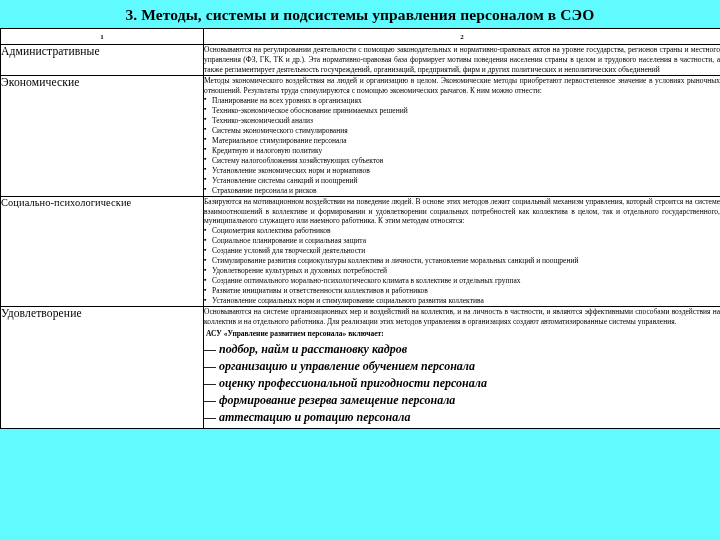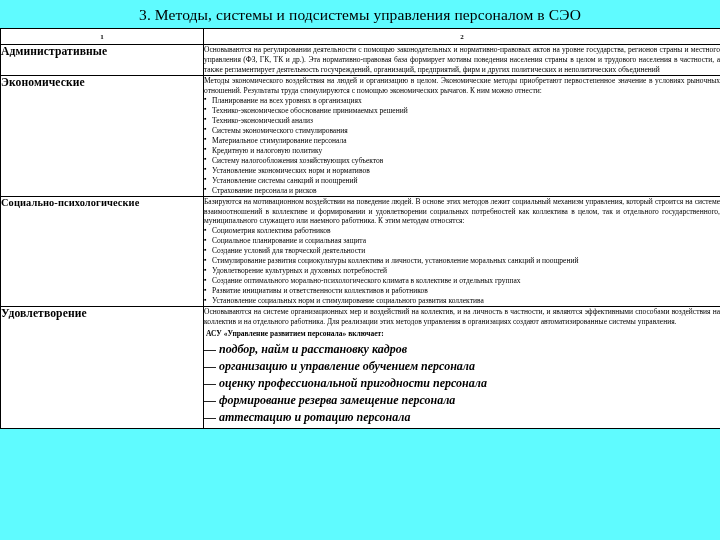--- a/index.html
+++ b/index.html
@@ -14,21 +14,21 @@
     overflow: hidden;
   }
   #slide {
     position: relative;
     width: 720px;
     height: 540px;
     box-sizing: border-box;
   }
   .slide-title {
     text-align: center;
-    font-weight: normal;
+    font-weight: bold;
     font-size: 15.5px;
     color: #000000;
     line-height: 1.15;
     padding-top: 6px;
     padding-bottom: 5px;
     letter-spacing: 0.1px;
     font-family: "Liberation Serif", "DejaVu Serif", serif;
   }
   .table-wrap {
     position: absolute;
@@ -69,21 +69,21 @@
   }
   table.methods tr.num-row td {
     text-align: center;
     vertical-align: middle;
     font-size: 7px;
     height: 13px;
     padding: 1px 2px;
     font-weight: bold;
   }
   td.method-name {
-    font-weight: bold;
+    font-weight: normal;
     font-size: 11.6px;
     padding: 7px 4px 4px 8px;
     letter-spacing: 0.1px;
     white-space: nowrap;
   }
   td.method-name.narrow {
     font-size: 10.4px;
   }
   td.method-desc {
     font-size: 7.5px;

